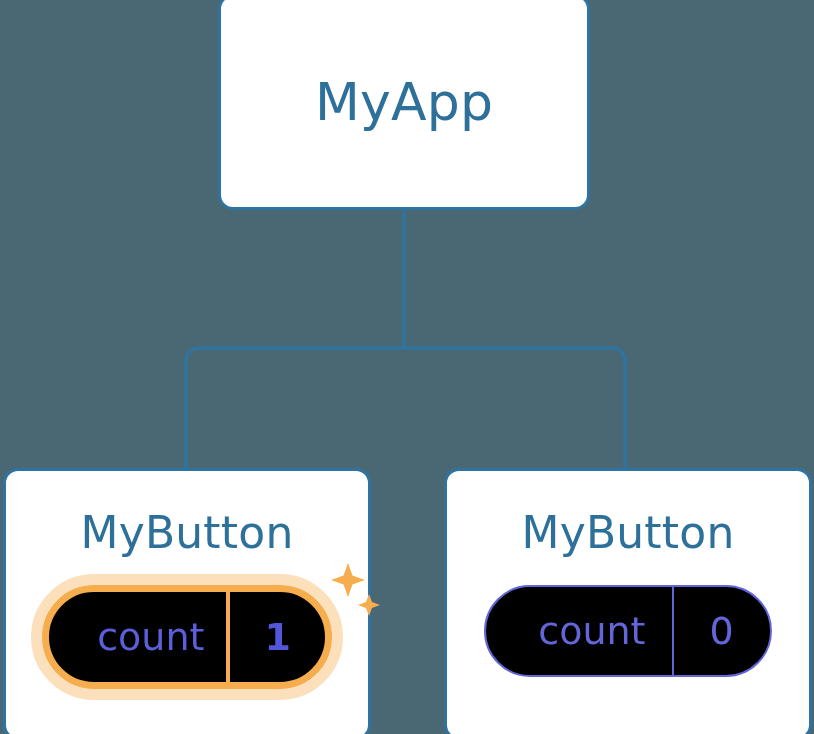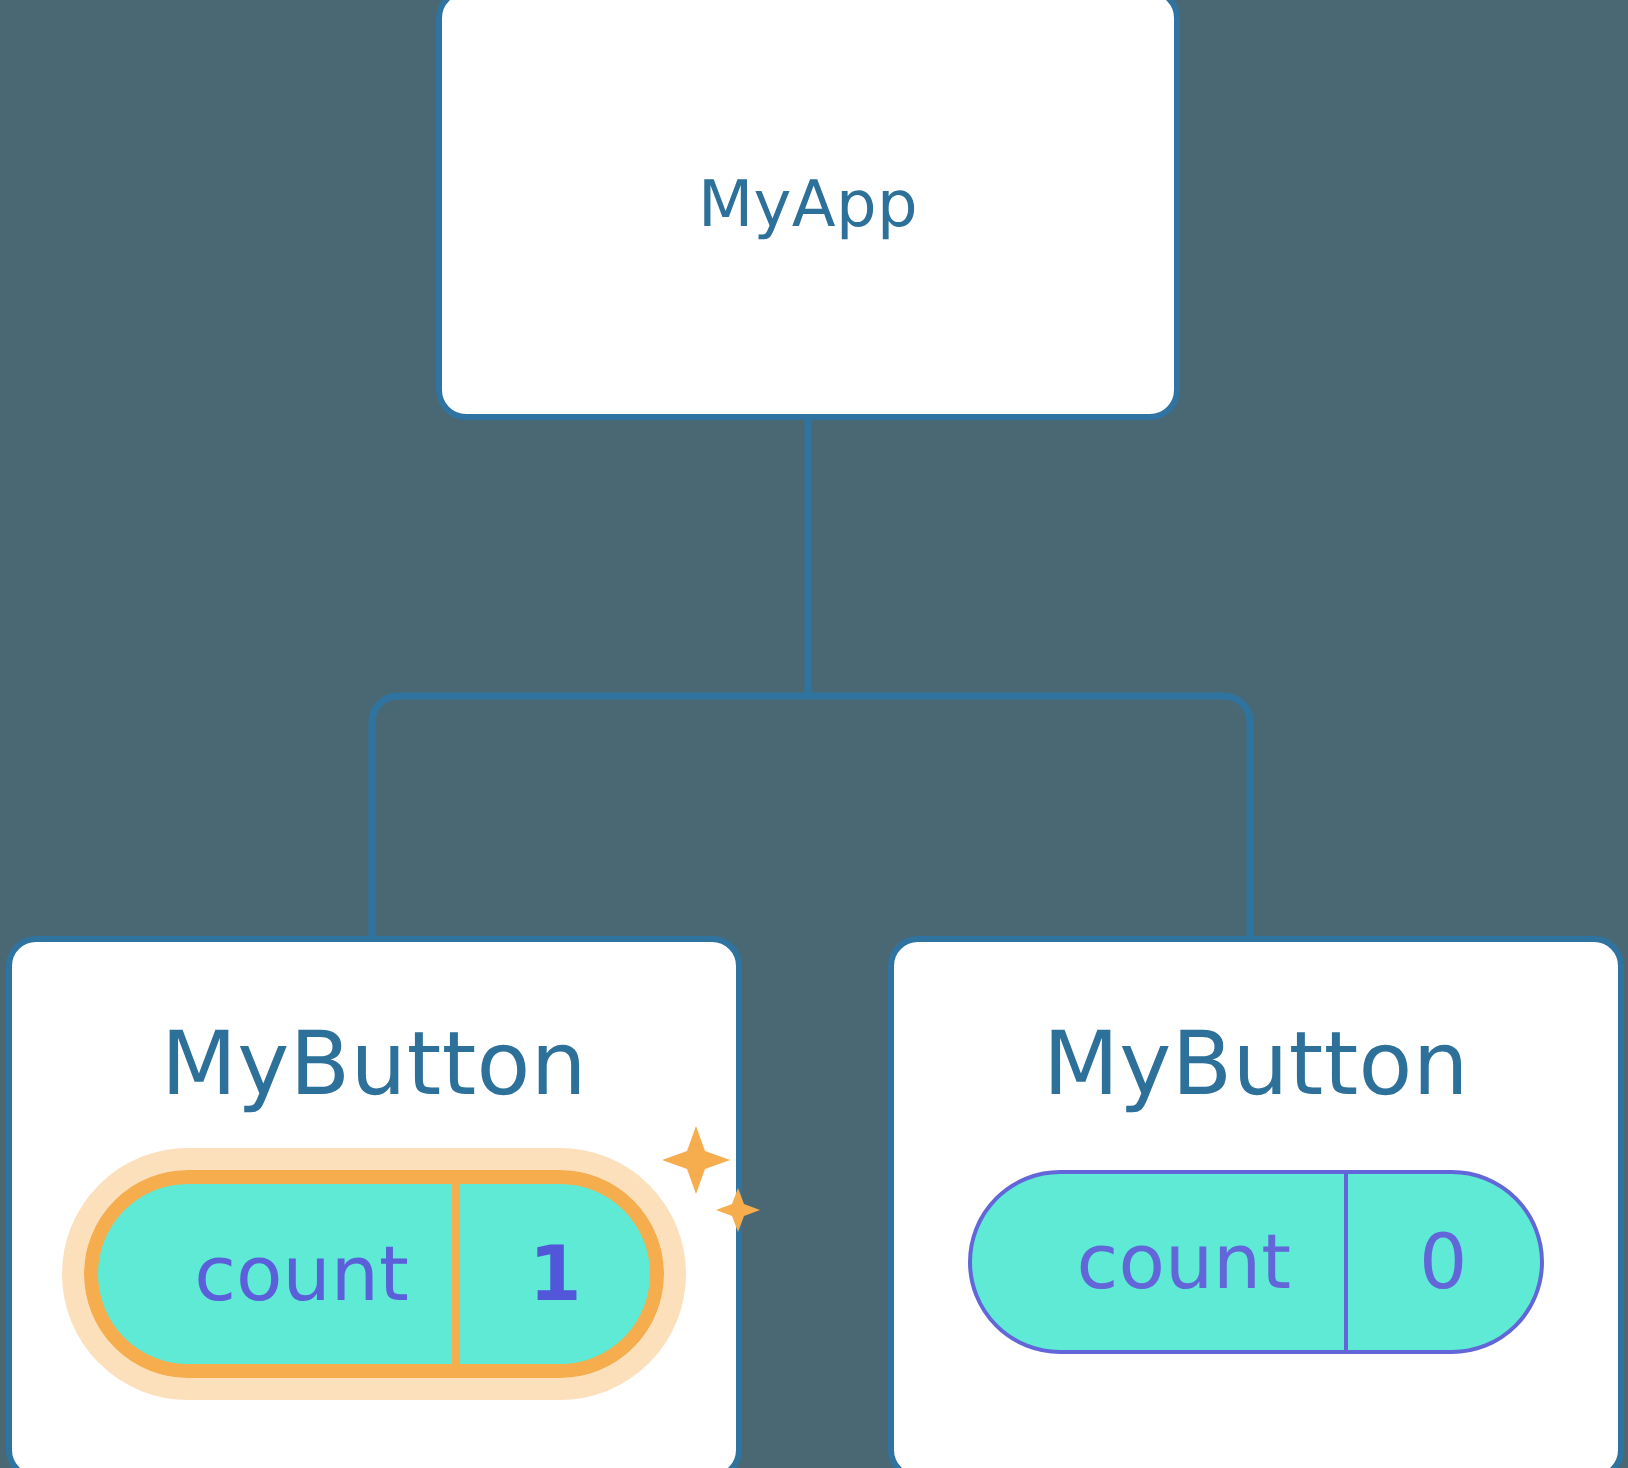--- a/index.html
+++ b/index.html
@@ -60,35 +60,35 @@
 
   .node-title {
     color: #2d7099;
     font-size: 44px;
     font-weight: 400;
     letter-spacing: 0.2px;
     line-height: 1;
     white-space: nowrap;
   }
 
-  .node-root .node-title { font-size: 32px; }
+  .node-root .node-title { font-size: 52px; }
 
   
   .pill-wrap {
     position: relative;
     margin-top: 30px;
     display: inline-flex;
   }
 
   .pill {
     position: relative;
     display: flex;
     align-items: stretch;
     border-radius: 999px;
-    background: #5eead4;
+    background: #000000;
     overflow: hidden;
   }
 
   
   .pill-idle {
     border: 2px solid #6366d8;
     height: 92px;
   }
   .pill-idle .pill-key {
     padding: 0 26px 0 52px;

